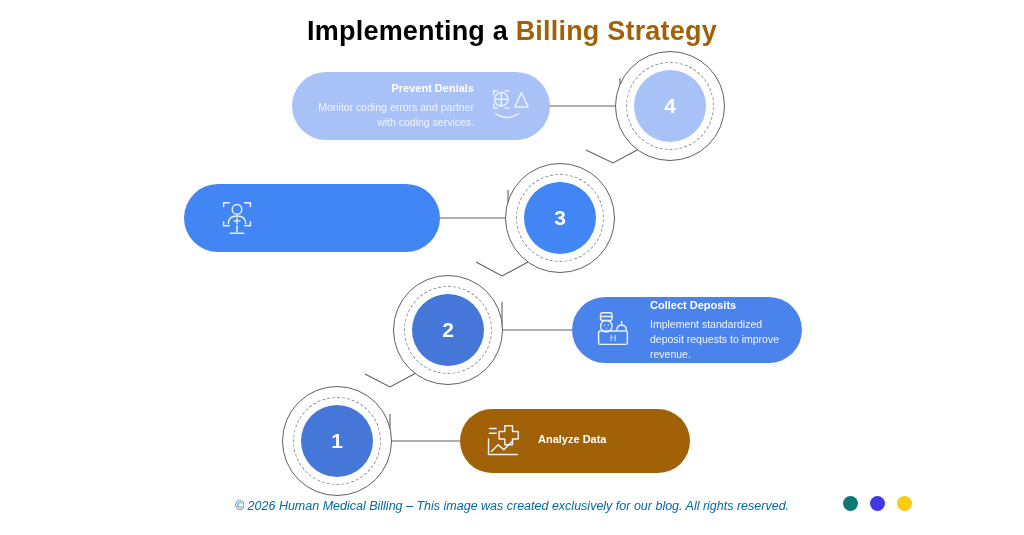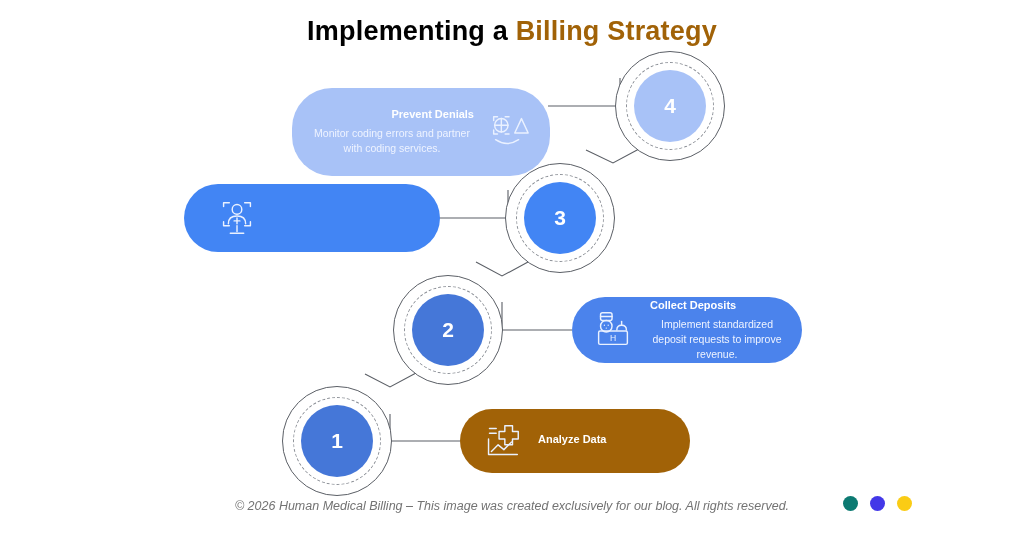--- a/index.html
+++ b/index.html
@@ -65,37 +65,36 @@
     font-size:11px;
     font-weight:bold;
     line-height:1.35;
     margin-bottom:4px;
     color:#ffffff;
   }
   .card .desc {
     font-size:10.5px;
     line-height:1.45;
     color:#eef3ff;
-    text-align:center;
   }
   .card.right-text .body { text-align:right; }
   .card.left-text  .body { text-align:left; }
   .card .ico { flex:0 0 auto; width:46px; height:46px; }
   .card.right-text .ico { margin-left:12px; }
   .card.left-text  .ico { margin-right:14px; }
   .card .ico svg { width:100%; height:100%; display:block; }
 
   
   .footer {
     position:absolute;
     left:0; right:0; bottom:22px;
     text-align:center;
     font-style:italic;
     font-size:12.5px;
-    color:#737373;
+    color:#0369a1;
     white-space:nowrap;
   }
   .dots {
     position:absolute;
     right:112px; bottom:24px;
     display:flex; gap:12px; align-items:center;
   }
   .dots .dot { width:15px; height:15px; border-radius:50%; }
 </style>
 </head>
@@ -141,21 +140,21 @@
     <div class="ring-dashed"></div>
     <div class="disc" style="background:#4577d8;">2</div>
   </div>
 
   <div class="node" style="left:282px; top:386px;">
     <div class="ring-outer"></div>
     <div class="ring-dashed"></div>
     <div class="disc" style="background:#4577d8;">1</div>
   </div>
 
-  <div class="card right-text" style="left:292px; top:88px; width:258px; height:88px; background:#a8c2f7;">
+  <div class="card right-text" style="left:292px; top:72px; width:258px; height:68px; background:#a8c2f7;">
     <div class="body">
       <div class="ttl">Prevent Denials</div>
       <div class="desc">Monitor coding errors and partner with coding services.</div>
     </div>
     <div class="ico">
       <svg viewBox="0 0 48 48" fill="none" stroke="#eaf1ff" stroke-width="1.5" stroke-linecap="round" stroke-linejoin="round">
         <path d="M8 12 V8 H12"></path>
           <path d="M24 8 H20"></path>
         <path d="M8 22 V26 H12"></path>
           <path d="M24 26 H20"></path>

